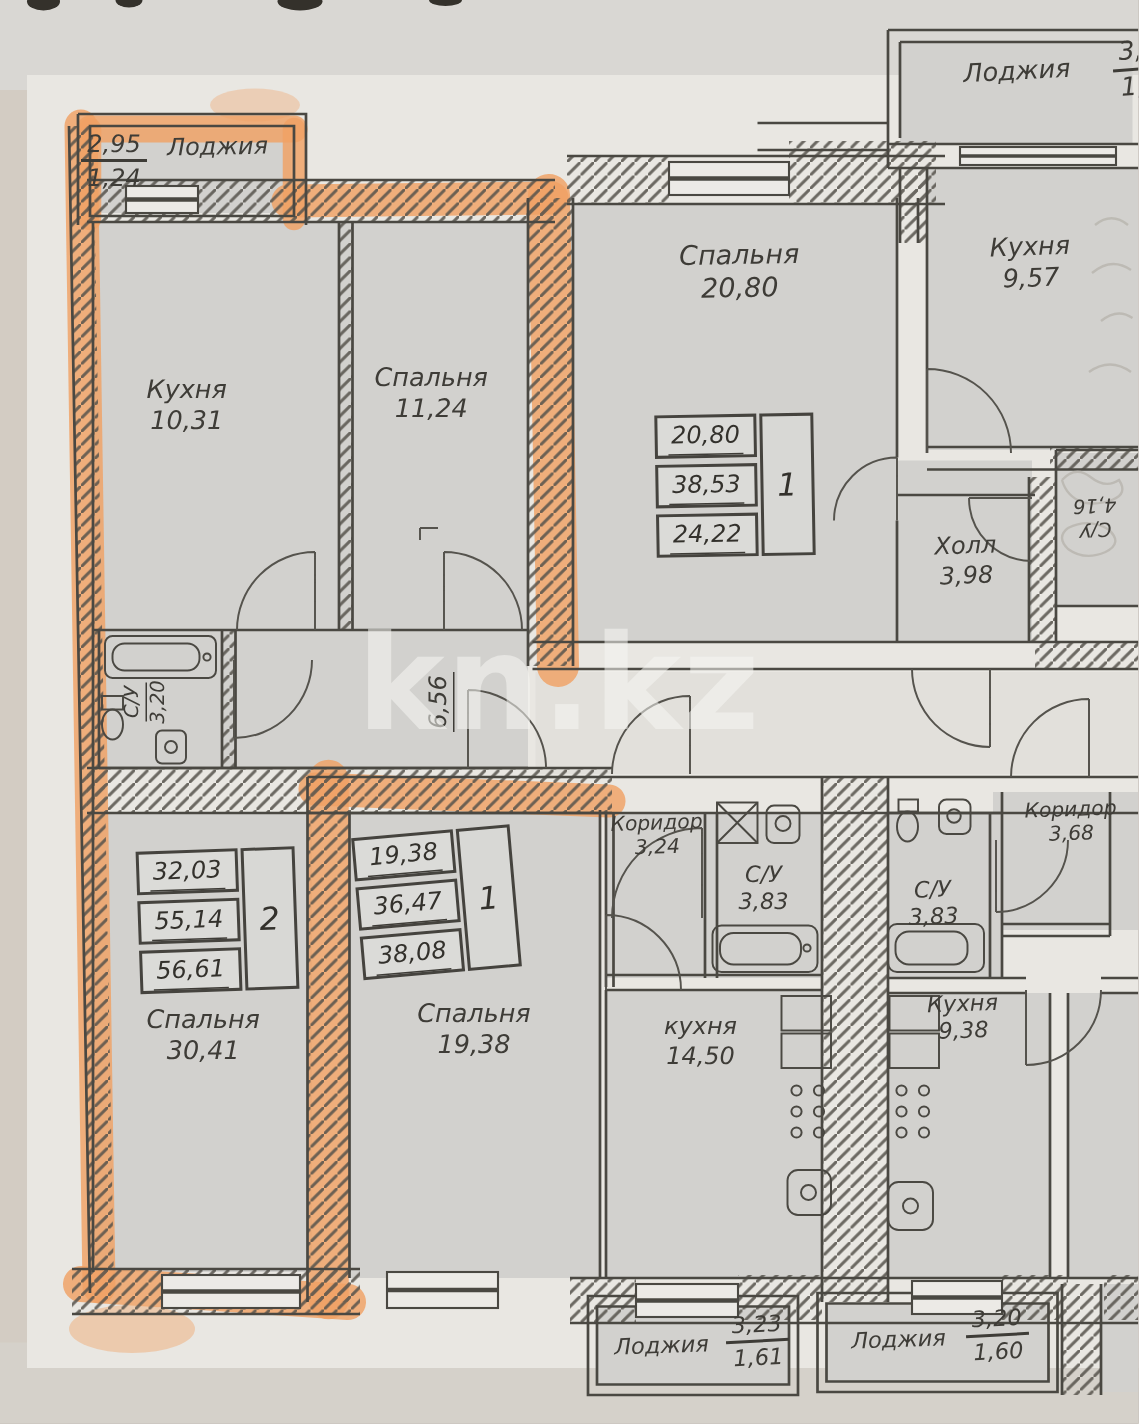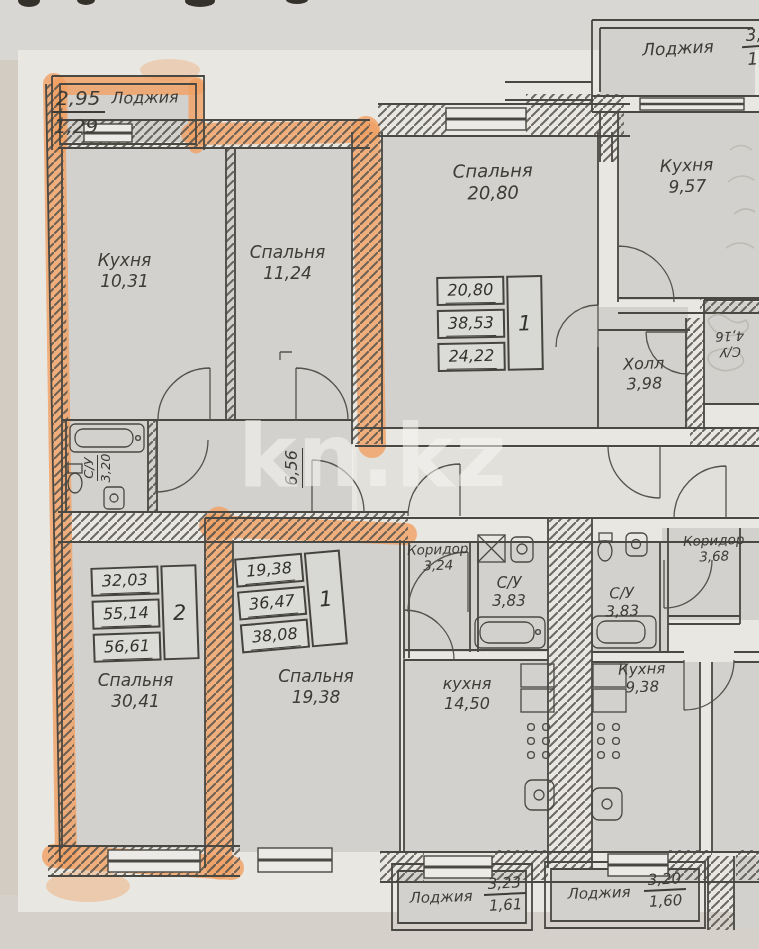--- a/index.html
+++ b/index.html
@@ -254,23 +254,23 @@
     <ellipse cx="29" cy="1" rx="11" ry="6"></ellipse>
     <ellipse cx="86" cy="0" rx="9" ry="5"></ellipse>
     <ellipse cx="200" cy="1" rx="15" ry="6"></ellipse>
     <ellipse cx="297" cy="0" rx="11" ry="4"></ellipse>
   </g>
 </svg>
 
 <div class="lbl rot" style="left:100px;top:88px;width:90px;font-size:16px;transform:rotate(-1deg);">
   <span class="nm">Лоджия</span>
     </div>
-<div class="frac" style="left:52px;top:86px;width:48px;font-size:20px;">
+<div class="frac" style="left:52px;top:86px;width:48px;font-size:16px;">
   <span class="num">2,95</span>
-  <span class="den">1,29</span></div>
+  <span class="den">1,24</span></div>
 
 <div class="lbl" style="left:72px;top:250px;width:105px;font-size:17px;">
   <span class="nm">Кухня</span>
   <span class="ar">10,31</span>
     </div>
 
 <div class="lbl" style="left:230px;top:242px;width:115px;font-size:17px;">
   <span class="nm">Спальня</span>
   <span class="ar">11,24</span>
     </div>

